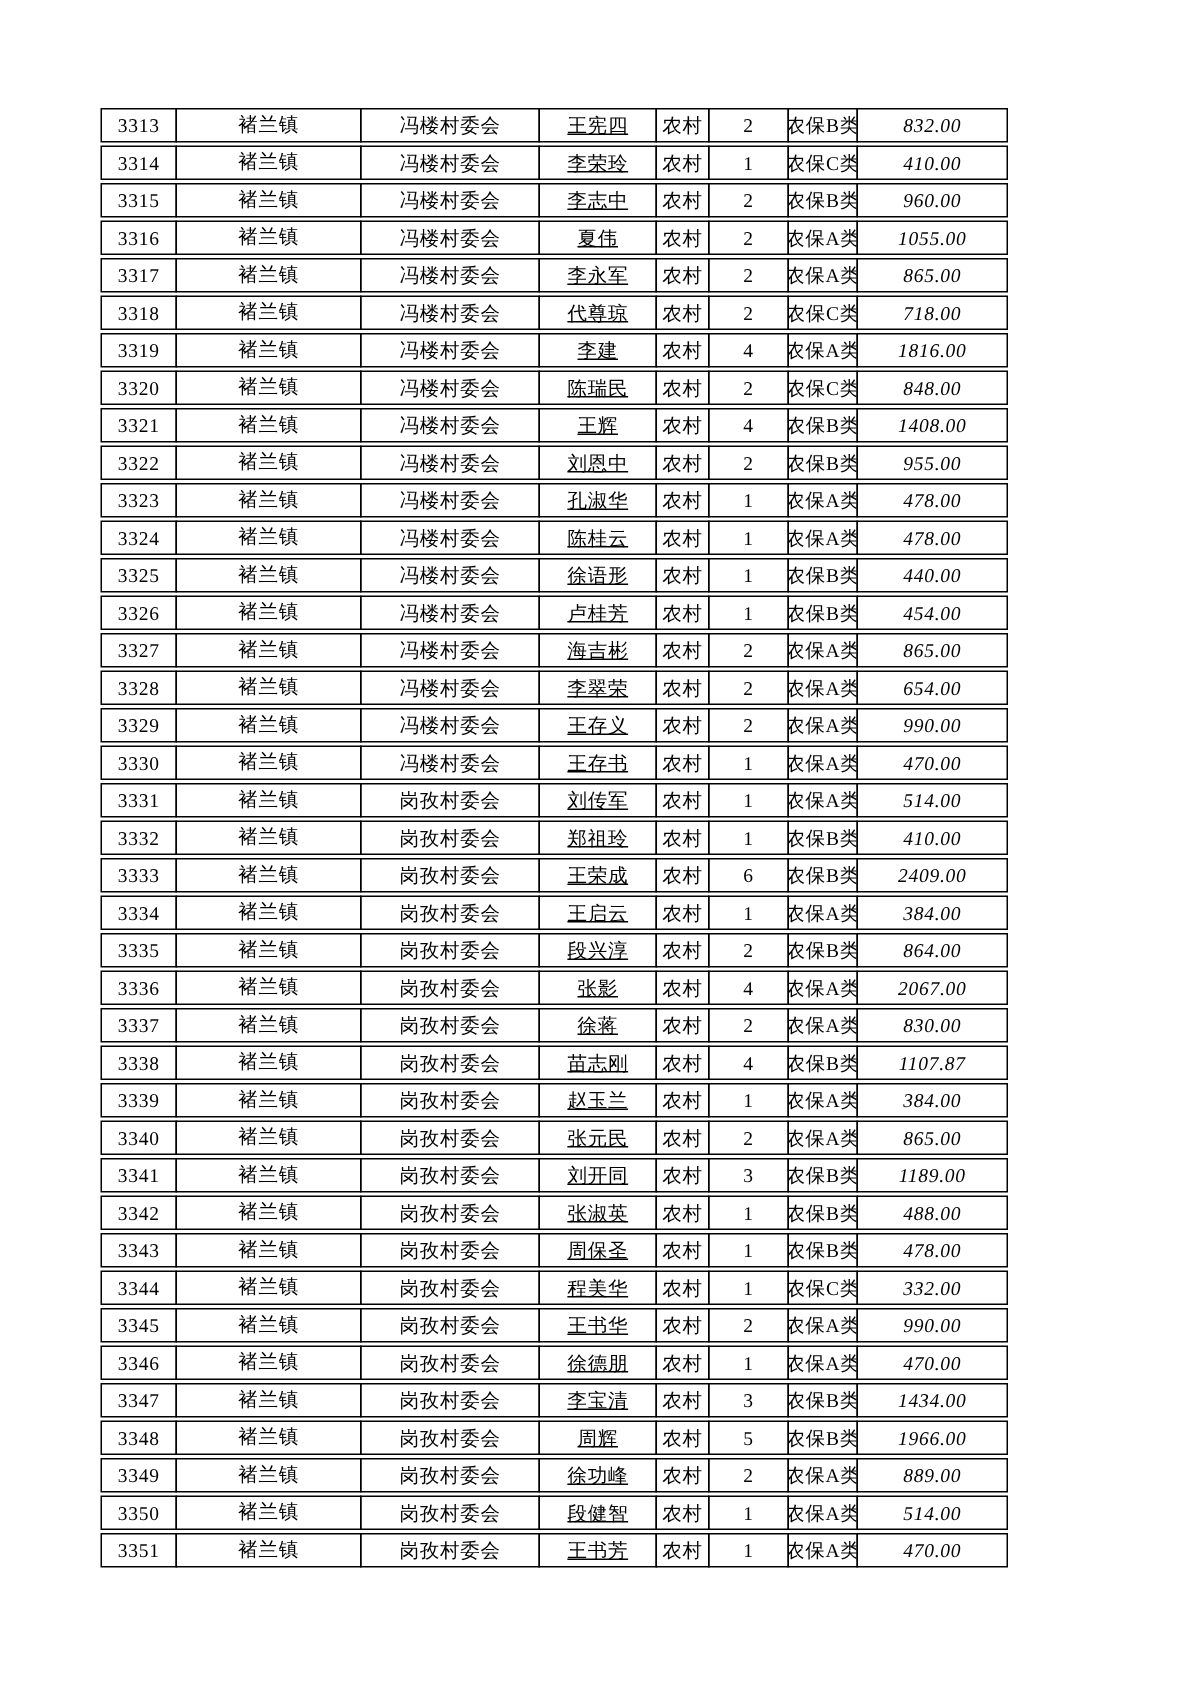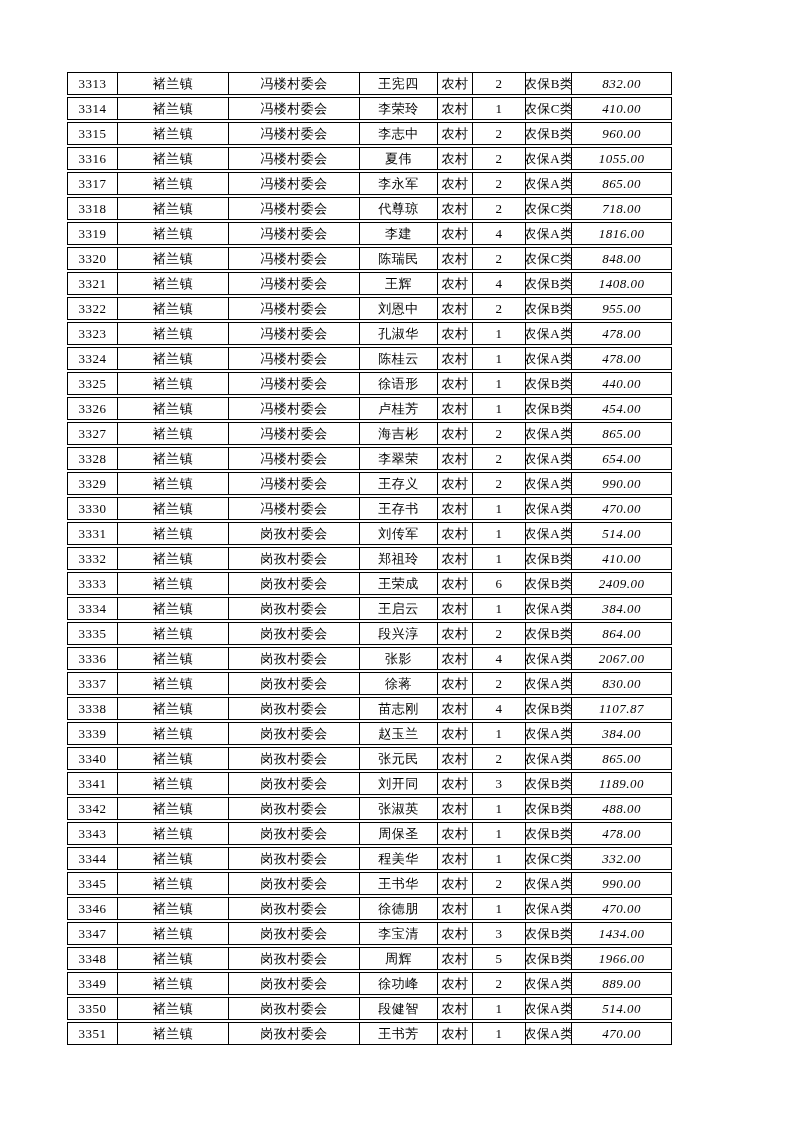--- a/index.html
+++ b/index.html
@@ -41,23 +41,23 @@
     align-items: center;
     justify-content: center;
     font-size: 13px;
     line-height: 21px;
     white-space: nowrap;
     overflow: hidden;
     letter-spacing: 0.5px;
   }
   .tcell:first-child { margin-left: 0; }
   .c0 { width: 51px; }
-  .c1 { width: 112px; }
-  .c2 { width: 132px; }
-  .c3 { width: 79px; }
+  .c1 { width: 124px; font-family: Liberation Mono, monospace; }
+  .c2 { width: 120px; }
+  .c3 { width: 79px; text-decoration: underline; }
   .c4 { width: 36px; }
   .c5 { width: 54px; }
   .c6 { width: 47px; }
   .c7 { width: 101px; font-style: italic; }
 </style>
 </head>
 <body>
 
 <div class="page">
   <div class="table-wrap" id="data-table">

